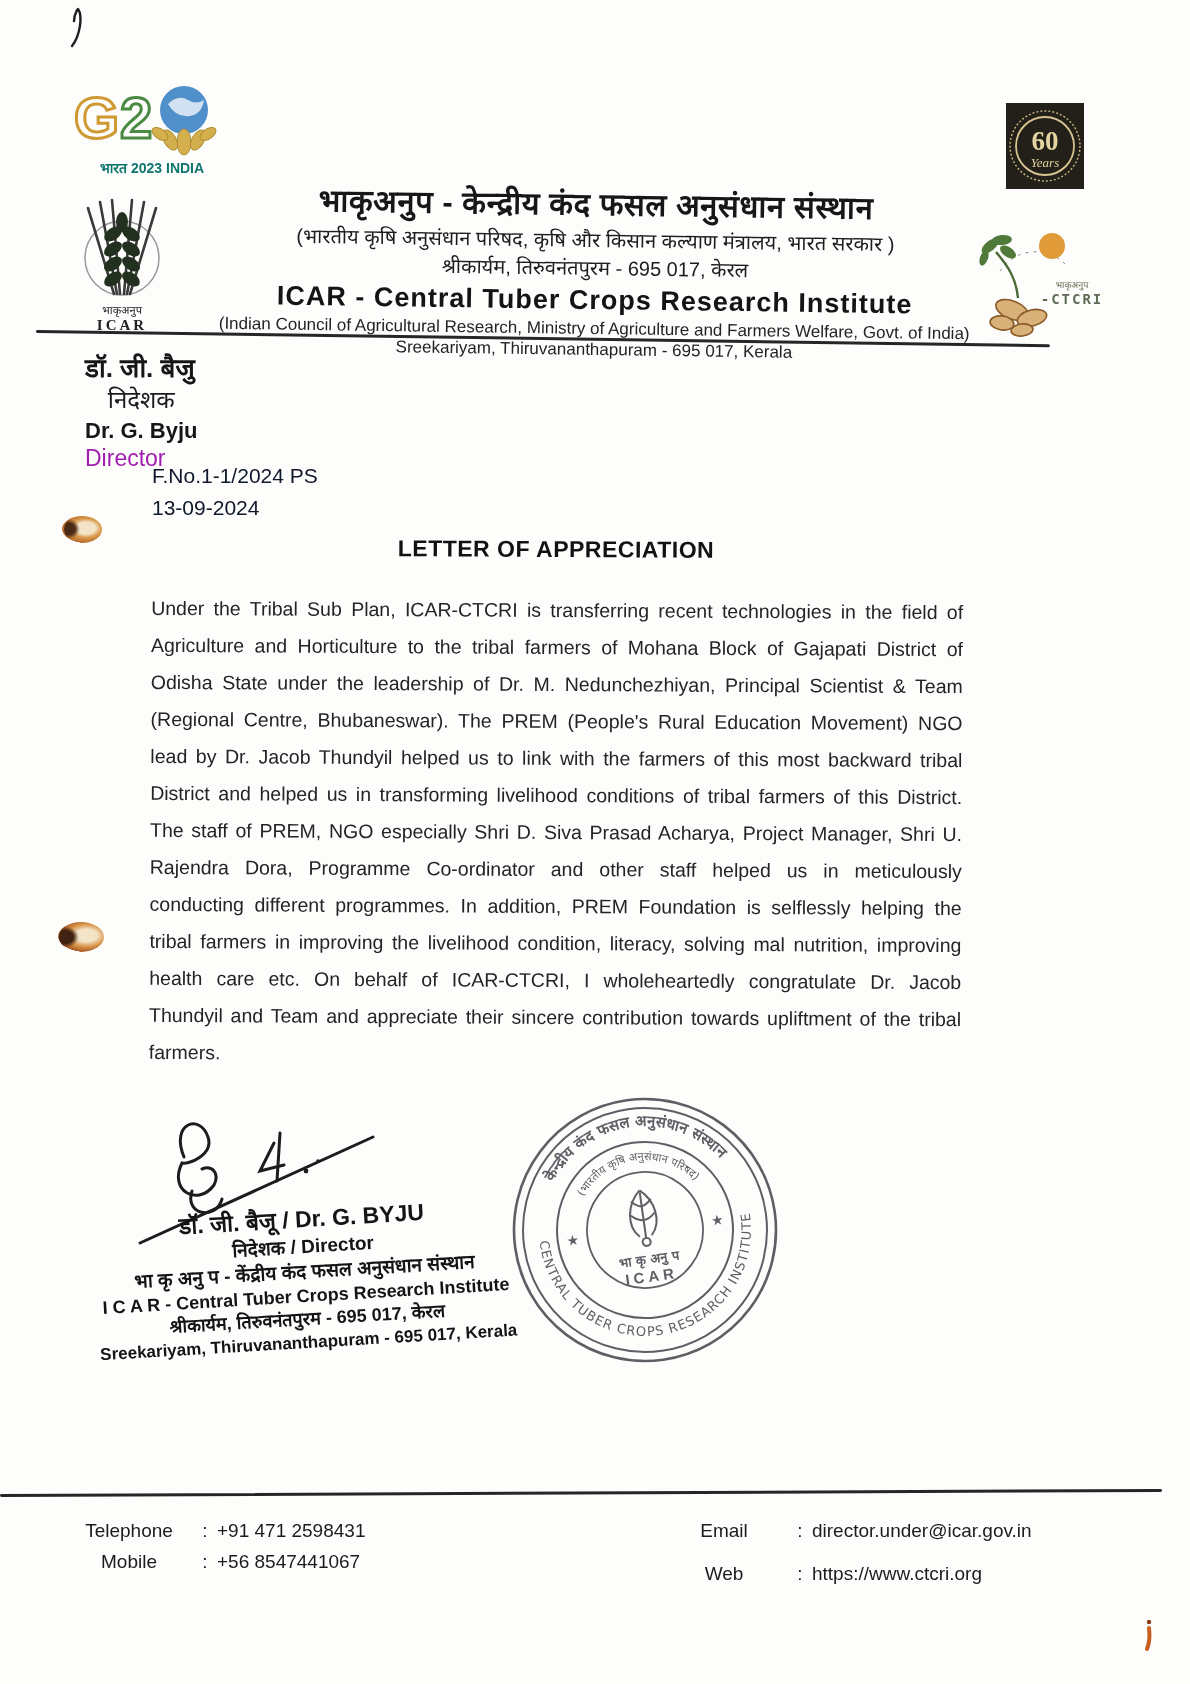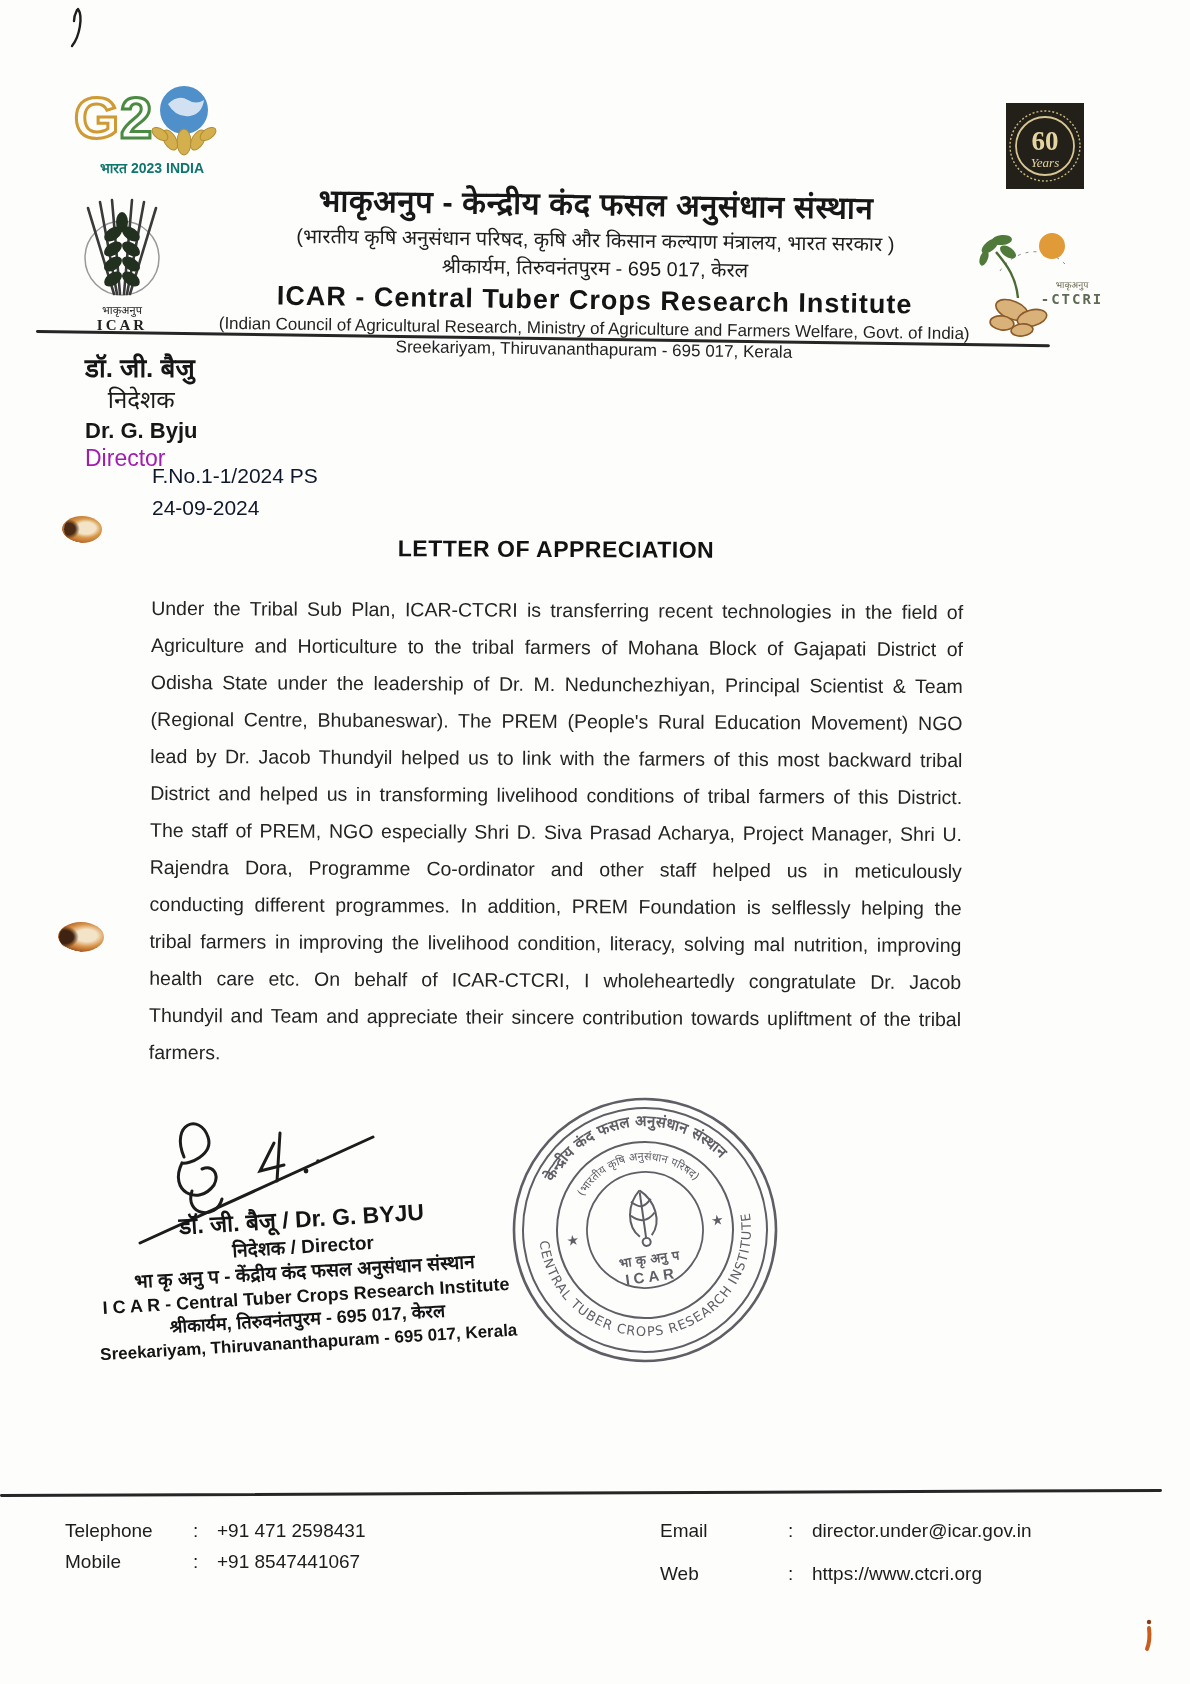--- a/index.html
+++ b/index.html
@@ -25,21 +25,21 @@
   .body-text{left:150px;top:592px;width:812px;font-size:19.5px;line-height:37px;
              text-align:justify;color:#242424;transform:rotate(0.3deg);word-spacing:2px;}
   .sigblock{left:80px;top:1204px;width:450px;text-align:center;transform:rotate(-3.4deg);
             color:#141414;line-height:1.32;}
   .sigblock .l1{font-size:23px;font-weight:700;}
   .sigblock .l2{font-size:19px;font-weight:700;}
   .sigblock .l3{font-size:19px;font-weight:700;}
   .sigblock .l4{font-size:18px;font-weight:700;}
   .sigblock .l5{font-size:18px;font-weight:700;}
   .sigblock .l6{font-size:17px;font-weight:700;}
-  .footer-row{display:flex;font-size:19px;color:#1c1c1c;}
+  .footer-row{display:flex;font-size:19px;color:#1c1c1c;text-align:center;}
   .footer-row .lbl{width:128px;}
   .footer-row .col{width:24px;}
   .stain{border-radius:50%;}
   .stain1{left:62px;top:516px;width:40px;height:27px;
           background:radial-gradient(ellipse at 60% 45%, #f3e4c8 0 28%, #d99a4a 45%, #b96a2a 70%, rgba(185,106,42,0) 72%);}
   .stain1:before{content:"";position:absolute;left:2px;top:3px;width:16px;height:20px;border-radius:50%;
           background:radial-gradient(ellipse at 30% 50%, #4a2a14 0 40%, rgba(74,42,20,0) 70%);}
   .stain2{left:58px;top:922px;width:46px;height:30px;
           background:radial-gradient(ellipse at 62% 45%, #f3e4c8 0 26%, #d9944a 48%, #a85a24 70%, rgba(168,90,36,0) 72%);}
   .stain2:before{content:"";position:absolute;left:1px;top:4px;width:20px;height:22px;border-radius:50%;
@@ -145,21 +145,21 @@
 
   <div class="abs director">
     <div class="hn">डॉ. जी. बैजु</div>
     <div class="ht">निदेशक</div>
     <div class="en">Dr. G. Byju</div>
     <div class="et">Director</div>
   </div>
 
   <div class="abs fileblock">
     <div>F.No.1-1/2024 PS</div>
-    <div>24-09-2024</div>
+    <div>13-09-2024</div>
   </div>
 
   <div class="abs stain stain1"></div>
   <div class="abs stain stain2"></div>
 
   <div class="abs letter-title">LETTER OF APPRECIATION</div>
 
   <p class="abs body-text" style="margin:0;">Under the Tribal Sub Plan, ICAR-CTCRI is transferring recent technologies in the field of Agriculture and Horticulture to the tribal farmers of Mohana Block of Gajapati District of Odisha State under the leadership of Dr. M. Nedunchezhiyan, Principal Scientist &amp; Team (Regional Centre, Bhubaneswar). The PREM (People's Rural Education Movement) NGO lead by Dr. Jacob Thundyil helped us to link with the farmers of this most backward tribal District and helped us in transforming livelihood conditions of tribal farmers of this District. The staff of PREM, NGO especially Shri D. Siva Prasad Acharya, Project Manager, Shri U. Rajendra Dora, Programme Co-ordinator and other staff helped us in meticulously conducting different programmes. In addition, PREM Foundation is selflessly helping the tribal farmers in improving the livelihood condition, literacy, solving mal nutrition, improving health care etc. On behalf of ICAR-CTCRI, I wholeheartedly congratulate Dr. Jacob Thundyil and Team and appreciate their sincere contribution towards upliftment of the tribal farmers.</p>
 
   <svg class="abs" style="left:128px;top:1105px;" width="260" height="150" viewBox="0 0 260 150">
@@ -224,21 +224,21 @@
 
   <div class="abs" style="left:65px;top:1520px;width:520px;">
     <div class="footer-row">
       <span class="lbl">Telephone</span>
       <span class="col">:</span>
       <span>+91 471 2598431</span>
     </div>
     <div class="footer-row" style="margin-top:9px;">
       <span class="lbl">Mobile</span>
       <span class="col">:</span>
-      <span>+91 8547441067</span>
+      <span>+56 8547441067</span>
     </div>
   </div>
   <div class="abs" style="left:660px;top:1520px;width:480px;">
     <div class="footer-row">
       <span class="lbl">Email</span>
       <span class="col">:</span>
       <span>director.under@icar.gov.in</span>
     </div>
     <div class="footer-row" style="margin-top:21px;">
       <span class="lbl">Web</span>

